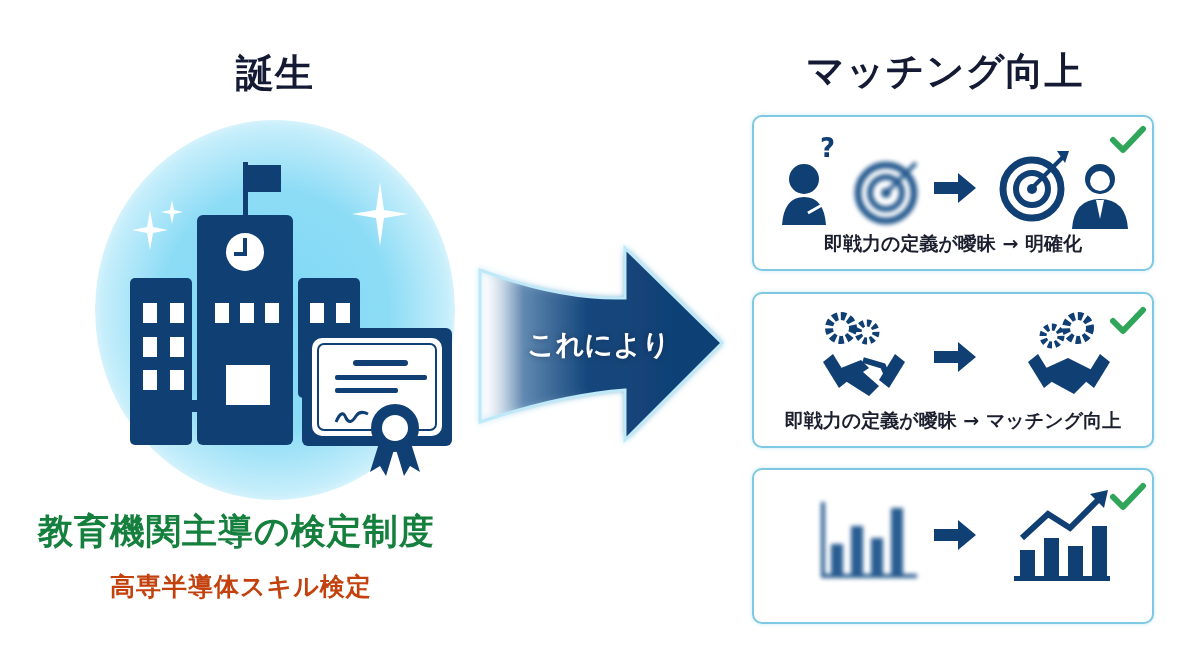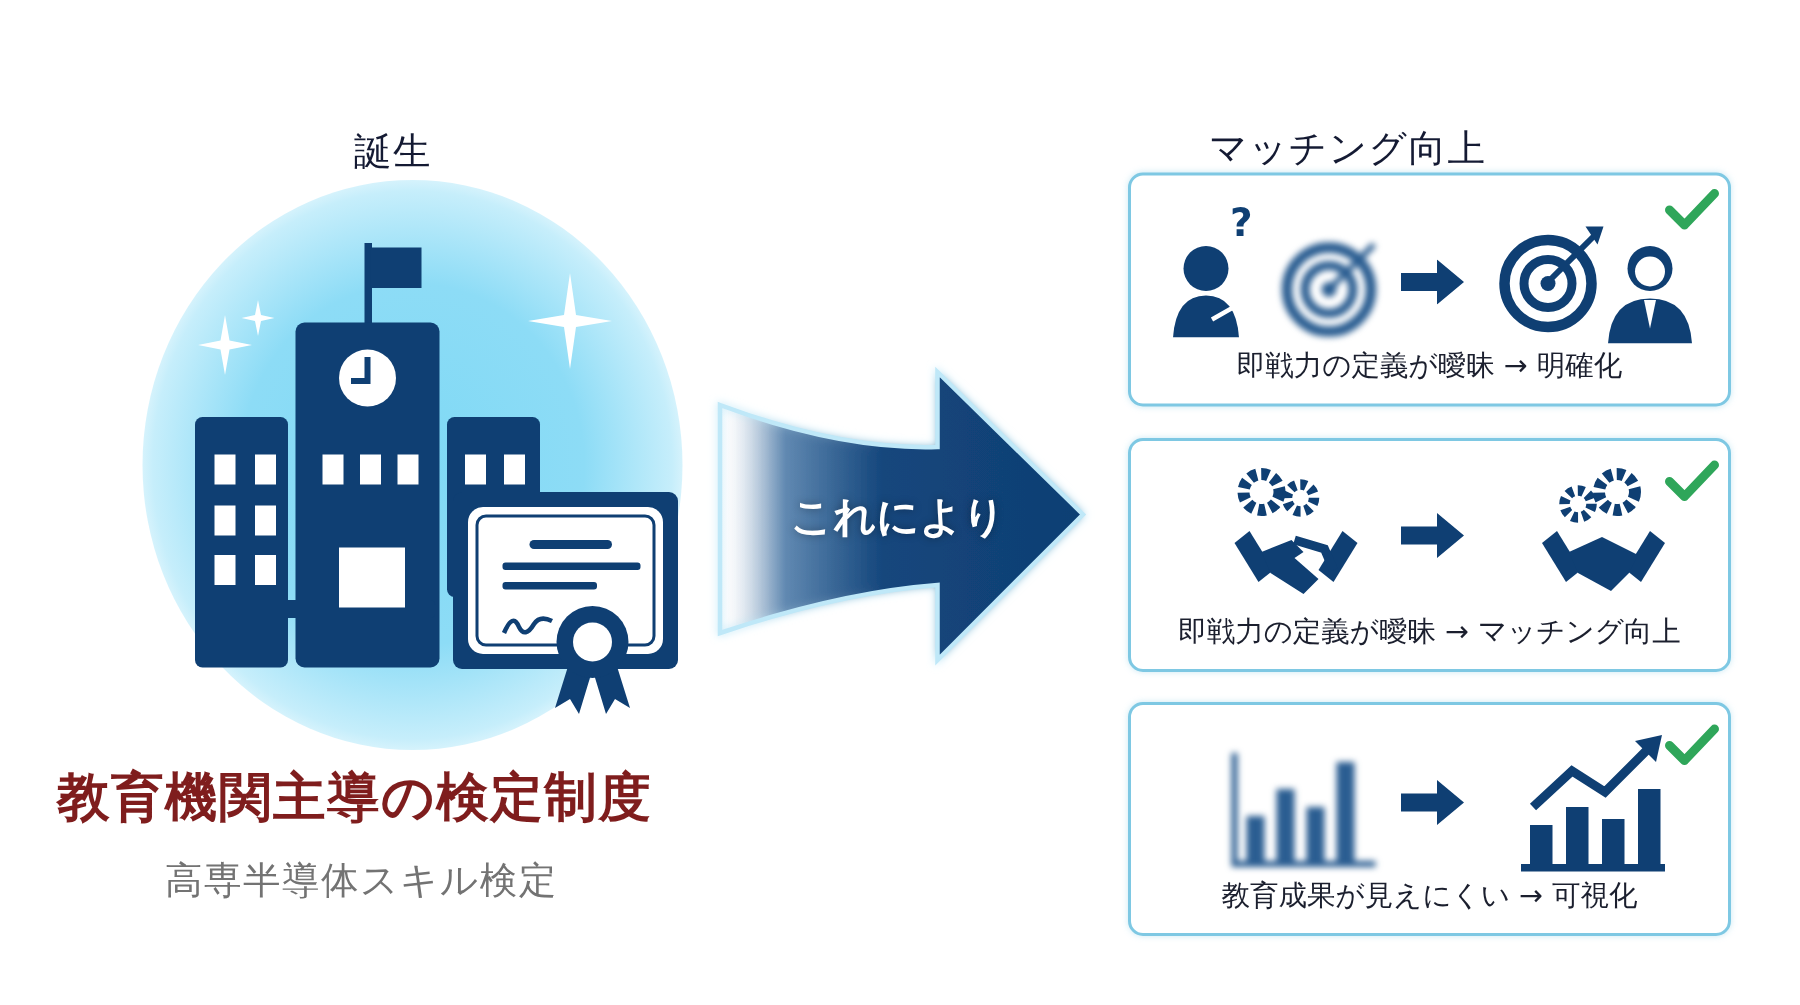--- a/index.html
+++ b/index.html
@@ -3,57 +3,56 @@
 <meta charset="utf-8">
 <style>
   html, body { margin: 0; padding: 0; }
   body {
     width: 1200px; height: 670px; position: relative; overflow: hidden;
     background: #ffffff;
     font-family: "DejaVu Sans", sans-serif;
     color: #141a33;
   }
   .title {
-    position: absolute; font-weight: normal; font-size: 25px; letter-spacing: 1px;
+    position: absolute; font-weight: bold; font-size: 38px; letter-spacing: 1px;
     color: #141a33;
-    margin-top: 36px;
   }
   #left-title { left: 236px; top: 48px; }
   #right-title { left: 806px; top: 46px; }
 
   .glow {
     position: absolute; left: 95px; top: 120px; width: 360px; height: 380px;
     border-radius: 50%;
     background: radial-gradient(ellipse at center, #7fd9f5 0%, #8ddcf6 45%, #c6eefb 68%, rgba(255,255,255,0) 78%);
   }
   .icon-abs { position: absolute; }
 
   .main-label {
     position: absolute; left: 38px; top: 508px; font-size: 35px; font-weight: bold;
-    color: #7f1d1d; letter-spacing: 1px;
+    color: #15803d; letter-spacing: 1px;
   }
   .sub-label {
-    position: absolute; left: 110px; top: 570px; font-size: 25px; font-weight: normal;
-    color: #737373; letter-spacing: 1px;
+    position: absolute; left: 110px; top: 570px; font-size: 25px; font-weight: bold;
+    color: #c2410c; letter-spacing: 1px;
   }
 
   .arrow-text {
     position: absolute; left: 527px; top: 326px; font-size: 28px; font-weight: bold;
     color: #ffffff; text-shadow: 0 0 6px rgba(0,0,0,0.35);
   }
 
   .card {
     position: absolute; left: 752px; width: 402px; height: 156px;
     border: 2px solid #7ec8e3; border-radius: 10px; background: #ffffff;
     box-shadow: 0 0 4px rgba(126,200,227,0.4);
     box-sizing: border-box;
   }
   .card .caption {
     position: absolute; left: 0; right: 0; bottom: 12px; text-align: center;
-    font-size: 19px; font-weight: normal; color: #1b1f2e;
+    font-size: 19px; font-weight: bold; color: #1b1f2e;
   }
   .card svg { position: absolute; }
   .blurred { filter: blur(2.2px); }
 </style>
 </head>
 <body>
 
 <div id="left-title" class="title">誕生</div>
 
 <div class="glow"></div>
@@ -211,14 +210,13 @@
     <rect x="8" y="60" width="15" height="26" fill="#0f3f73"></rect>
     <rect x="32" y="48" width="15" height="38" fill="#0f3f73"></rect>
     <rect x="56" y="56" width="15" height="30" fill="#0f3f73"></rect>
     <rect x="80" y="36" width="15" height="50" fill="#0f3f73"></rect>
     <path d="M10 48 L36 24 L58 38 L88 8" stroke="#0f3f73" stroke-width="6" fill="none"></path>
     <path d="M78 4 L96 0 L92 18 Z" fill="#0f3f73"></path>
   </svg>
   <svg style="left:356px;top:12px" width="36" height="30" viewBox="0 0 36 30">
     <path d="M3 15 L13 25 L33 4" stroke="#2fa65a" stroke-width="6" fill="none" stroke-linecap="round" stroke-linejoin="round"></path>
   </svg>
-  <div class="caption">教育成果が見えにくい → 可視化</div>
 </div>
 
 </body></html>

